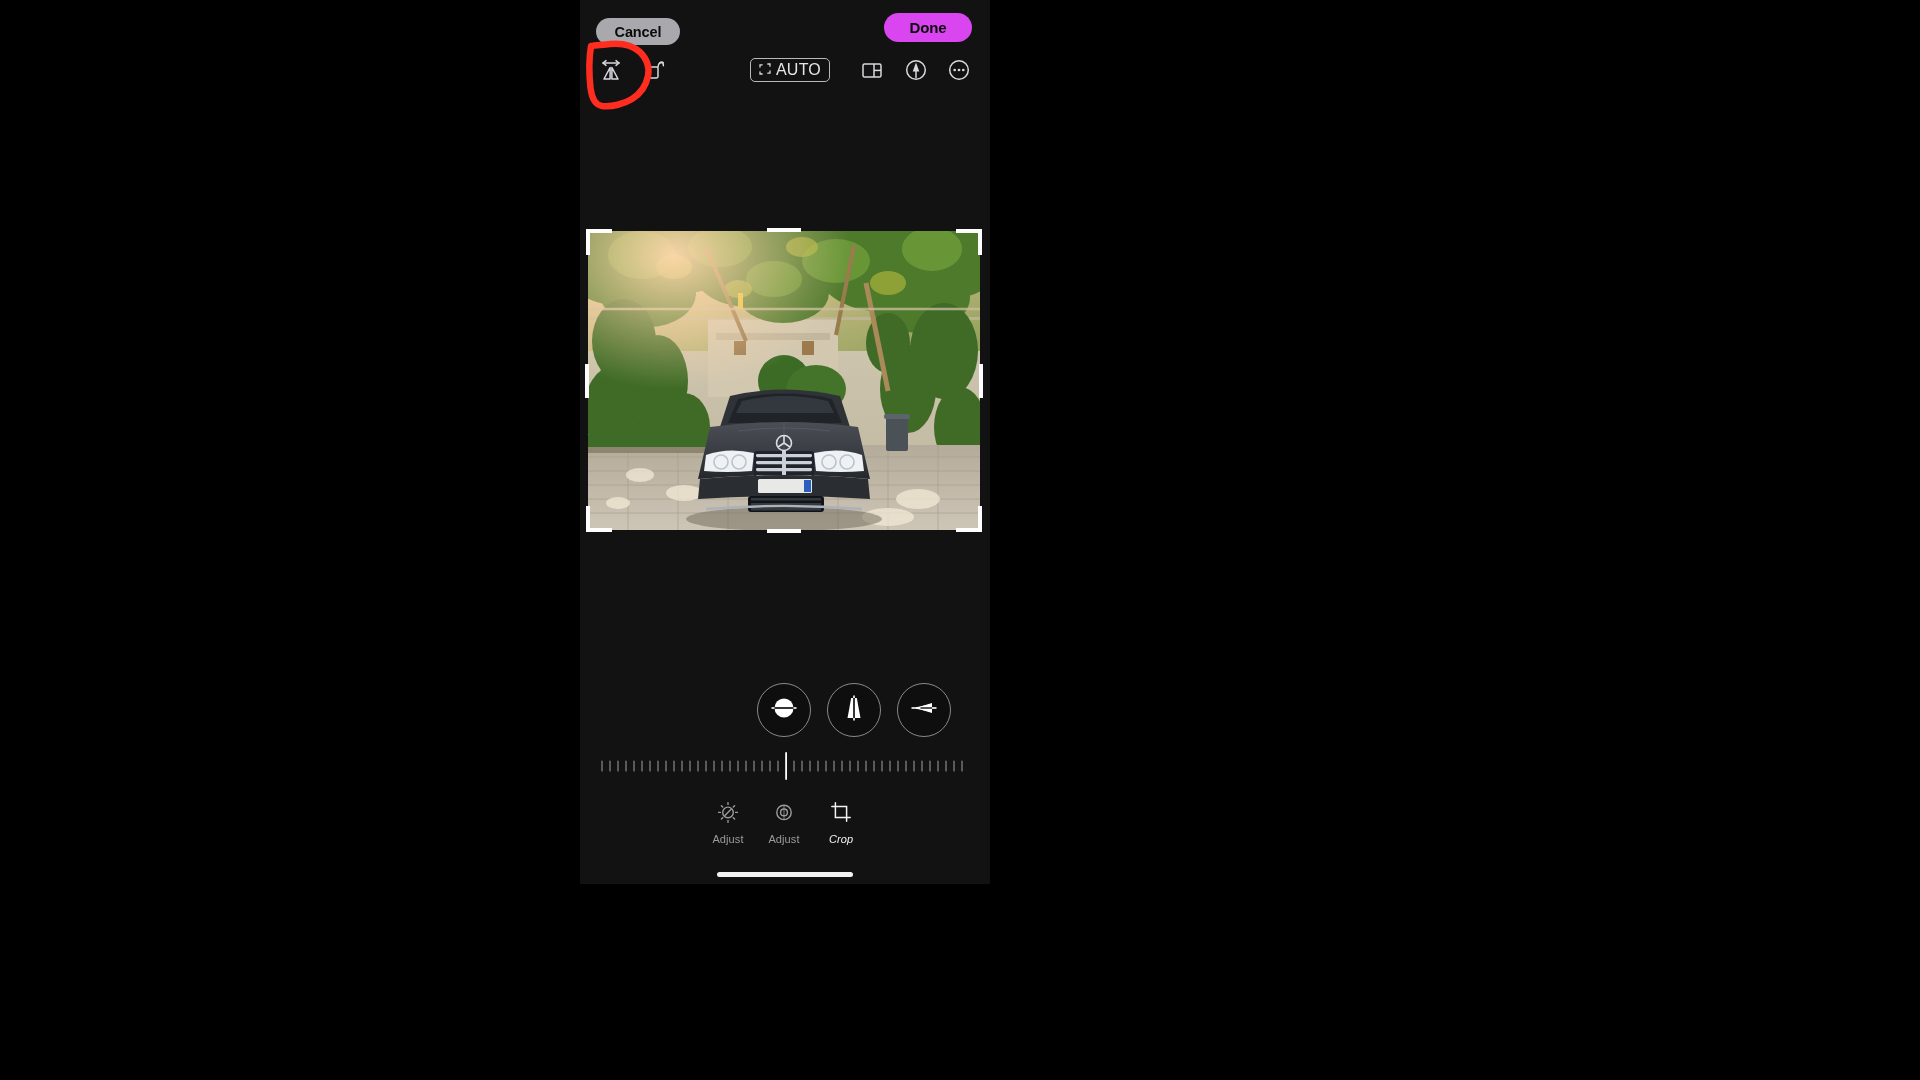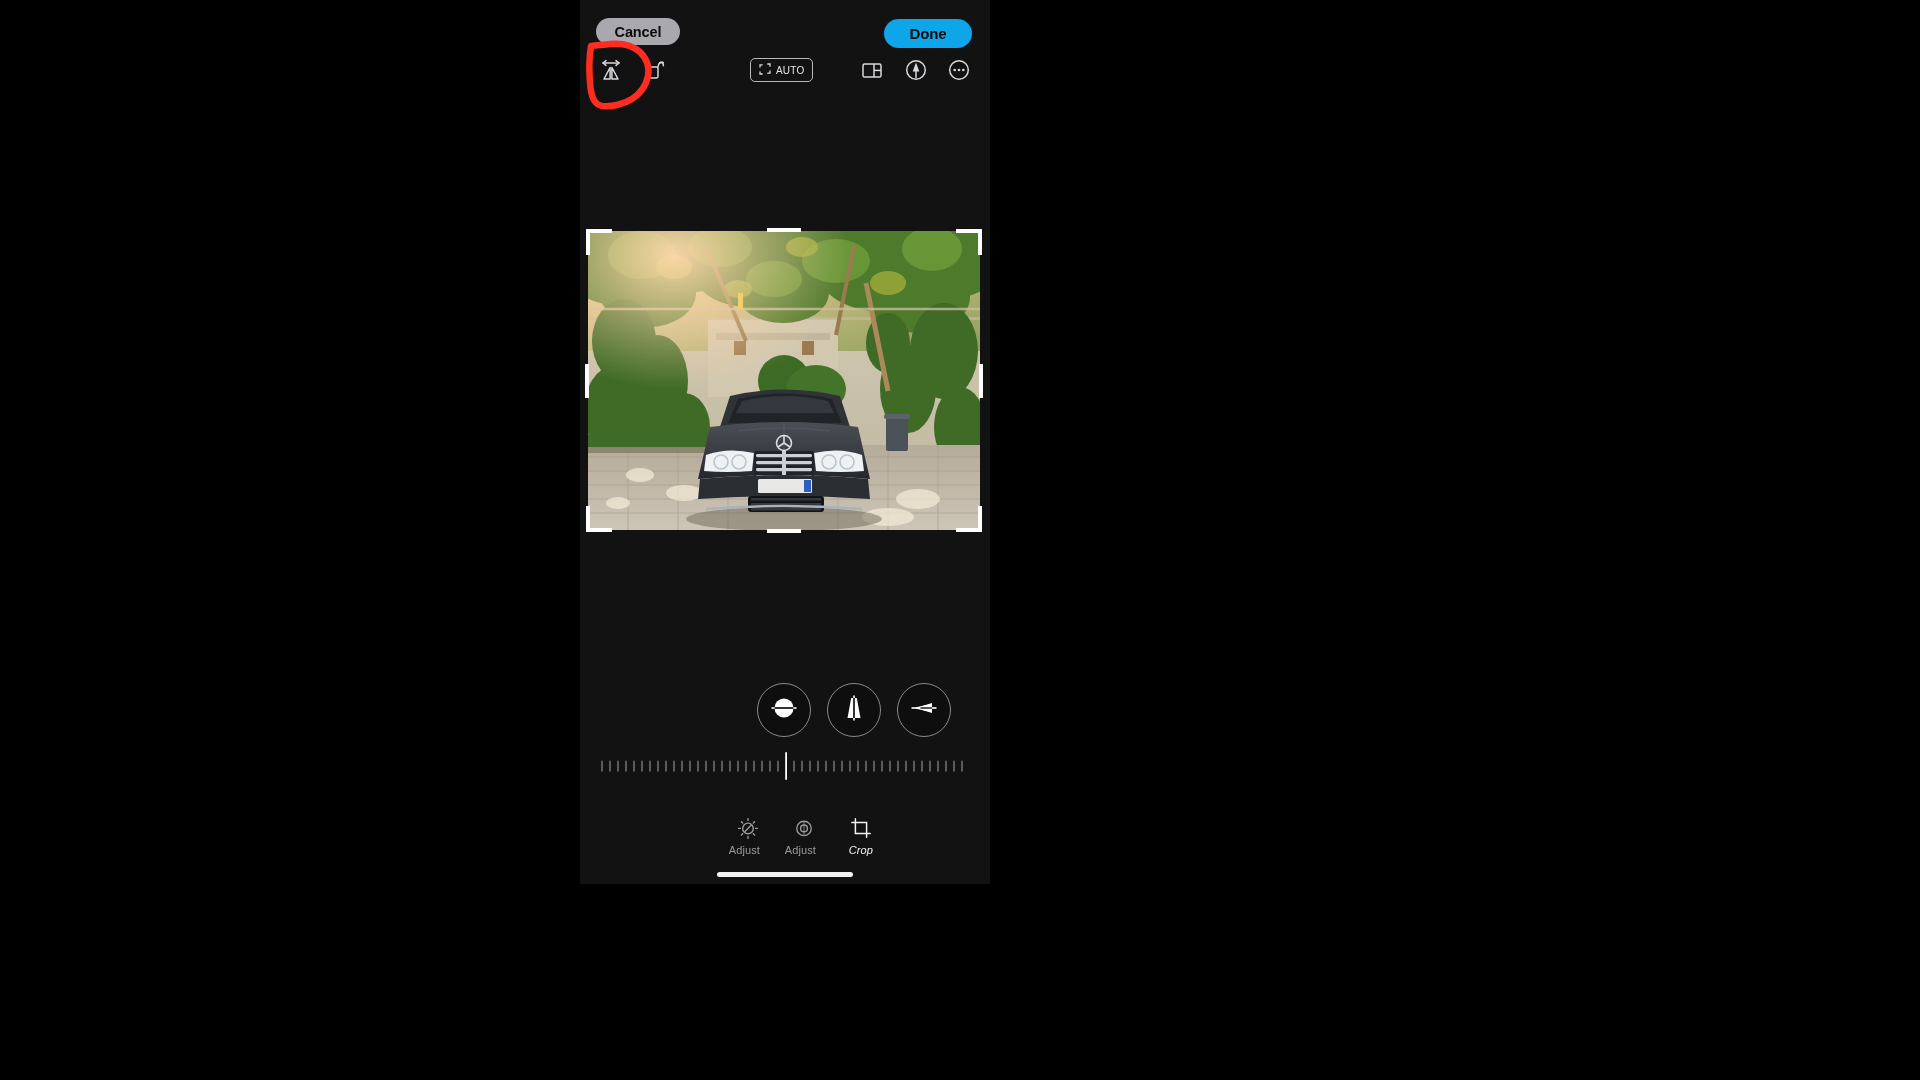--- a/index.html
+++ b/index.html
@@ -27,25 +27,25 @@
     padding:0 11px;
     border-radius:14px;
     background:#a9a9ad;
     color:#0a0a0a;
     font-size:14.5px;font-weight:bold;
     display:flex;align-items:center;justify-content:center;
     letter-spacing:-0.1px;
     z-index:6;
   }
   .done-pill{
-    position:absolute;right:18px;top:19px;
+    position:absolute;right:18px;top:13px;
     height:29px;min-width:60px;
     padding:0 14px;
     border-radius:15px;
-    background:#0ea5e9;
+    background:#d946ef;
     color:#0a0a0a;
     font-size:15px;font-weight:bold;
     display:flex;align-items:center;justify-content:center;
     letter-spacing:-0.1px;
     z-index:6;
   }
   .tool{
     position:absolute;top:0;
     width:32px;height:32px;
     display:flex;align-items:center;justify-content:center;
@@ -54,21 +54,21 @@
 
   .t-flip{left:595px;}
   .t-rotate{left:638px;}
 
   .auto-badge{
     position:absolute;left:750px;top:58px;
     height:22px;padding:0 8px;
     border:1.3px solid #b9b9bd;
     border-radius:5px;
     display:flex;align-items:center;gap:5px;
-    color:#e6e6ea;font-size:10px;letter-spacing:0.2px;
+    color:#e6e6ea;font-size:16px;letter-spacing:0.2px;
   }
   .auto-brackets{display:block;}
 
   .t-aspect{left:856px;}
   .t-markup{left:900px;}
   .t-more{left:943px;}
   .photo{
     position:absolute;inset:0;
     overflow:hidden;
     background:#6f6a5c;
@@ -99,23 +99,23 @@
     position:absolute;left:600px;top:752px;
     width:365px;height:28px;
   }
   .ruler svg{display:block;}
 
   
   .tabs{
     position:absolute;left:580px;top:796px;width:410px;height:60px;
   }
   .tab{
-    position:absolute;top:20px;
+    position:absolute;top:4px;
     width:64px;
-    display:flex;flex-direction:column;align-items:flex-end;
+    display:flex;flex-direction:column;align-items:center;gap:5px;
   }
   .tab-adjust{left:116px;}
   .tab-filters{left:172px;}
   .tab-crop{left:229px;}
   .tab-label{font-size:11px;color:#9b9b9f;letter-spacing:0.1px;}
   .tab-crop .tab-label{color:#f2f2f5;font-style:italic;}
 
   .home-bar{
     position:absolute;left:50%;transform:translateX(-50%);
     bottom:7px;width:136px;height:5px;border-radius:3px;background:#f2f2f5;

